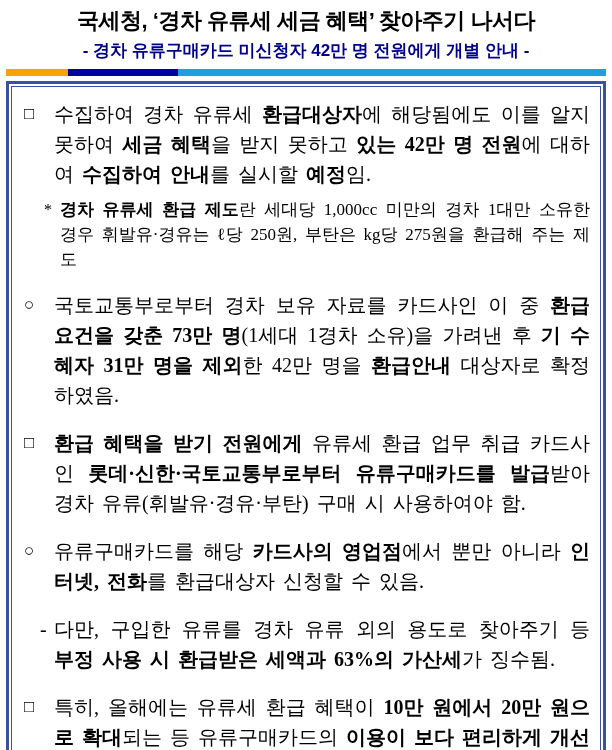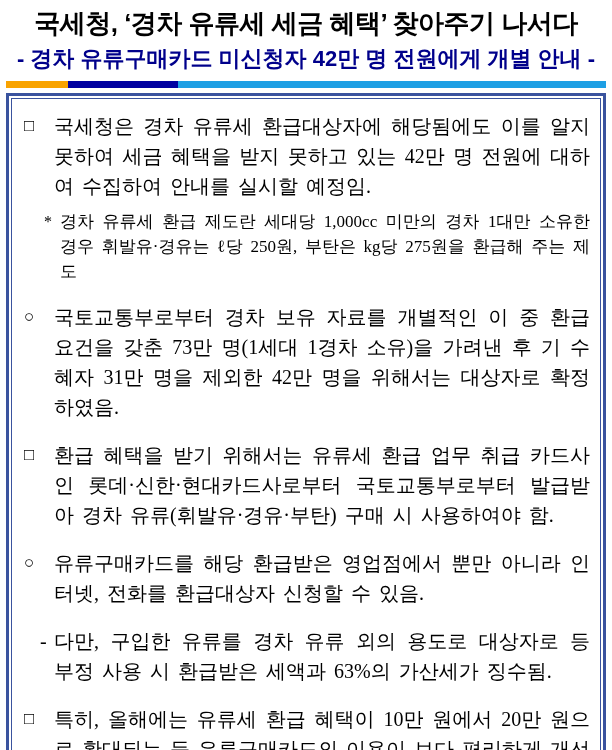--- a/index.html
+++ b/index.html
@@ -14,31 +14,31 @@
   }
   .page {
     width: 612px;
     box-sizing: border-box;
     padding: 4px 6px 6px;
     font-family: "Liberation Serif", serif;
   }
   
   .title {
     font-family: "Liberation Sans", sans-serif;
-    font-size: 26px;
+    font-size: 22px;
     font-weight: 800;
     letter-spacing: -0.5px;
     text-align: center;
     margin: 2px 0 3px;
     color: #000000;
     white-space: nowrap;
   }
   .subtitle {
     font-family: "Liberation Sans", sans-serif;
-    font-size: 22px;
+    font-size: 17px;
     font-weight: 800;
     text-align: center;
     margin: 0 0 7px;
     color: var(--subtitle-color);
     white-space: nowrap;
   }
   .accent-bar {
     display: flex;
     height: 7px;
     width: 100%;
@@ -78,62 +78,62 @@
     font-size: 17px;
     line-height: 25px;
     margin-top: 8px;
     margin-left: 20px;
   }
   .para.note .marker { flex: 0 0 16px; font-size: 16px; line-height: 25px; }
   .para.dash {
     margin-left: 16px;
   }
   .para.dash .marker { flex: 0 0 14px; font-size: 20px; }
-  .para b { font-weight: normal; }
+  .para b { font-weight: bold; }
 </style>
 </head>
 <body>
 
 <div class="page">
 
   <header>
     <h1 class="title">국세청, ‘경차 유류세 세금 혜택’ 찾아주기 나서다</h1>
     <h2 class="subtitle">- 경차 유류구매카드 미신청자 42만 명 전원에게 개별 안내 -</h2>
     <div class="accent-bar" id="accent-bar">
         <span class="seg" style="background: rgb(249, 163, 0); width: 10.3%;"></span>
         <span class="seg" style="background: rgb(0, 0, 160); width: 18.3%;"></span>
         <span class="seg" style="background: rgb(30, 159, 228); width: 71.4%;"></span>
       </div>
   </header>
 
   <div class="content-box">
     <div class="content-inner" id="paragraphs">
         <div class="para main">
           <span class="marker">□</span>
-          <span class="ptext"><span>국세청은 경차 유류세 </span><b>환급대상자</b><span>에 해당됨에도 이를 알지 못하여 </span><b>세금 혜택</b><span>을 받지 못하고 </span><b>있는 42만 명 전원</b><span>에 대하여 </span><b>수집하여 안내</b><span>를 실시할 </span><b>예정</b><span>임.</span></span>
+          <span class="ptext"><span>수집하여 경차 유류세 </span><b>환급대상자</b><span>에 해당됨에도 이를 알지 못하여 </span><b>세금 혜택</b><span>을 받지 못하고 </span><b>있는 42만 명 전원</b><span>에 대하여 </span><b>수집하여 안내</b><span>를 실시할 </span><b>예정</b><span>임.</span></span>
         </div>
         <div class="para note">
           <span class="marker">*</span>
           <span class="ptext"><b>경차 유류세 환급 제도</b><span>란 세대당 1,000cc 미만의 경차 1대만 소유한 경우 휘발유·경유는 ℓ당 250원, 부탄은 kg당 275원을 환급해 주는 제도</span></span>
         </div>
         <div class="para main">
           <span class="marker">○</span>
-          <span class="ptext"><span>국토교통부로부터 경차 보유 자료를 개별적인 이 중 </span><b>환급 요건을 갖춘 73만 명</b><span>(1세대 1경차 소유)을 가려낸 후 </span><b>기 수혜자 31만 명을 제외</b><span>한 42만 명을 </span><b>위해서는</b><span> 대상자로 확정하였음.</span></span>
+          <span class="ptext"><span>국토교통부로부터 경차 보유 자료를 카드사인 이 중 </span><b>환급 요건을 갖춘 73만 명</b><span>(1세대 1경차 소유)을 가려낸 후 </span><b>기 수혜자 31만 명을 제외</b><span>한 42만 명을 </span><b>환급안내</b><span> 대상자로 확정하였음.</span></span>
         </div>
         <div class="para main">
           <span class="marker">□</span>
-          <span class="ptext"><b>환급 혜택을 받기 위해서는</b><span> 유류세 환급 업무 취급 카드사인 </span><b>롯데·신한·현대카드사로부터 국토교통부로부터 발급</b><span>받아 경차 유류(휘발유·경유·부탄) 구매 시 사용하여야 함.</span></span>
+          <span class="ptext"><b>환급 혜택을 받기 전원에게</b><span> 유류세 환급 업무 취급 카드사인 </span><b>롯데·신한·국토교통부로부터 유류구매카드를 발급</b><span>받아 경차 유류(휘발유·경유·부탄) 구매 시 사용하여야 함.</span></span>
         </div>
         <div class="para main">
           <span class="marker">○</span>
-          <span class="ptext"><span>유류구매카드를 해당 </span><b>환급받은 영업점</b><span>에서 뿐만 아니라 </span><b>인터넷, 전화</b><span>를 환급대상자 신청할 수 있음.</span></span>
+          <span class="ptext"><span>유류구매카드를 해당 </span><b>카드사의 영업점</b><span>에서 뿐만 아니라 </span><b>인터넷, 전화</b><span>를 환급대상자 신청할 수 있음.</span></span>
         </div>
         <div class="para dash">
           <span class="marker">-</span>
-          <span class="ptext"><span>다만, 구입한 유류를 경차 유류 외의 용도로 대상자로 등 </span><b>부정 사용 시 환급받은 세액과 63%의 가산세</b><span>가 징수됨.</span></span>
+          <span class="ptext"><span>다만, 구입한 유류를 경차 유류 외의 용도로 찾아주기 등 </span><b>부정 사용 시 환급받은 세액과 63%의 가산세</b><span>가 징수됨.</span></span>
         </div>
         <div class="para main">
           <span class="marker">□</span>
           <span class="ptext"><span>특히, 올해에는 유류세 환급 혜택이 </span><b>10만 원에서 20만 원으로 확대</b><span>되는 등 유류구매카드의 </span><b>이용이 보다 편리하게 개선</b></span>
         </div>
       </div>
   </div>
 
 </div>
 

